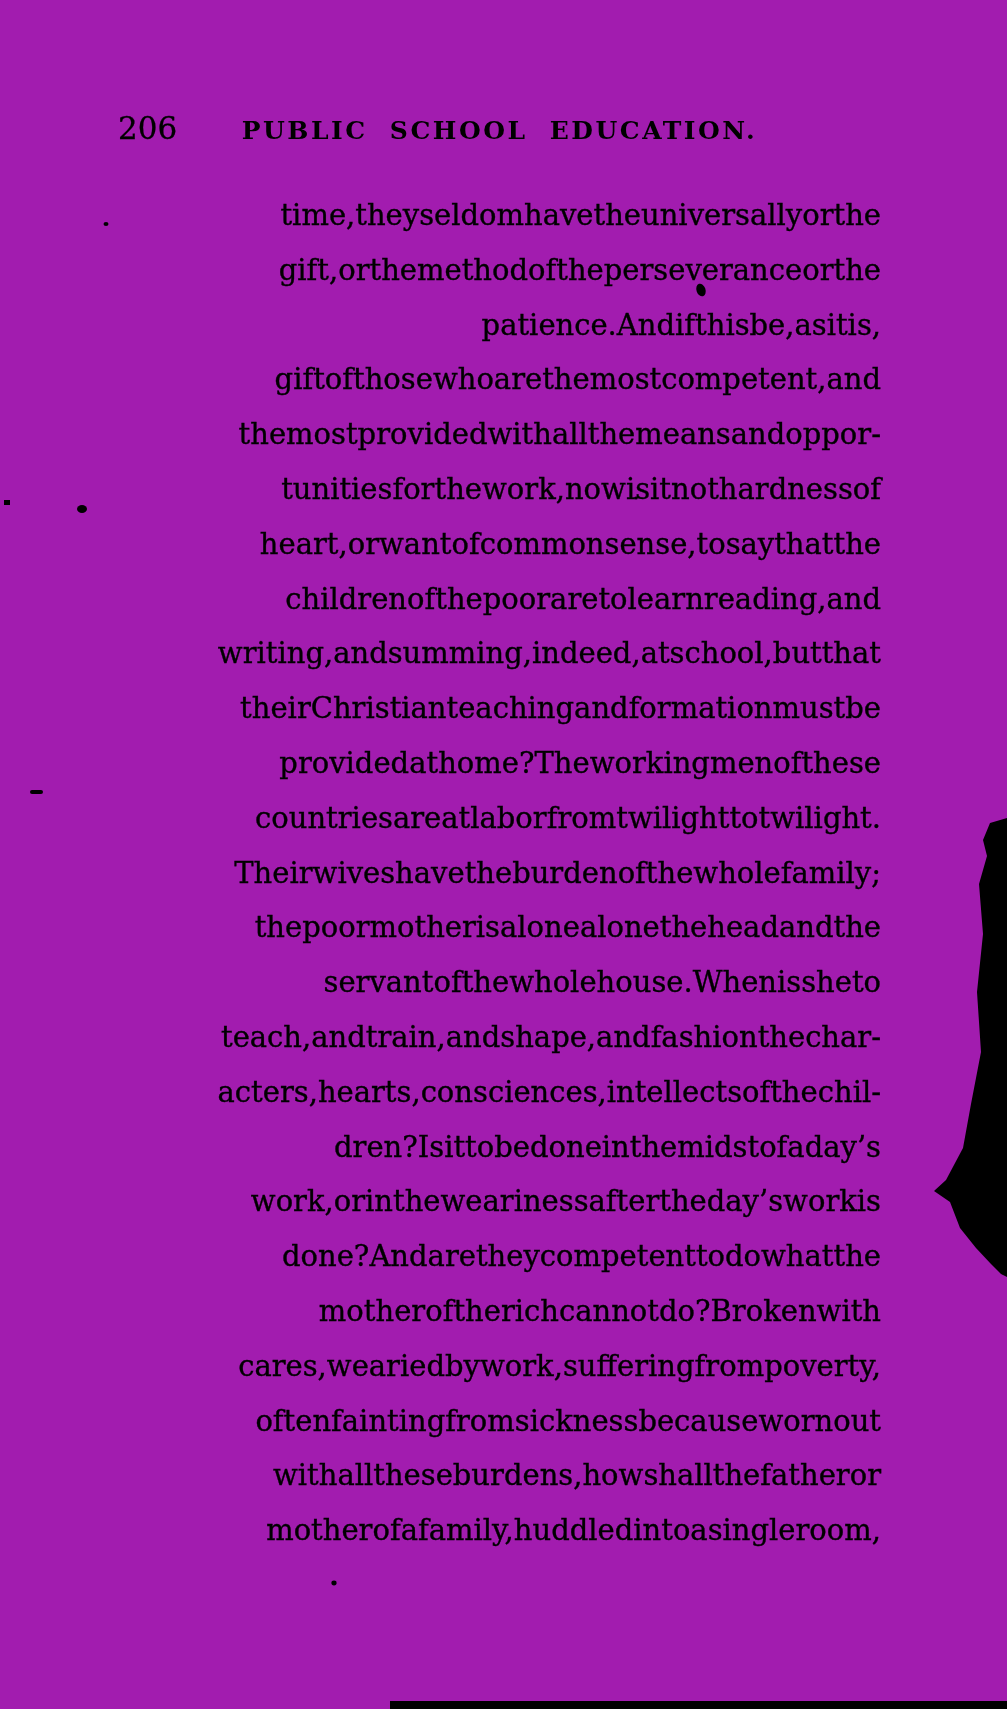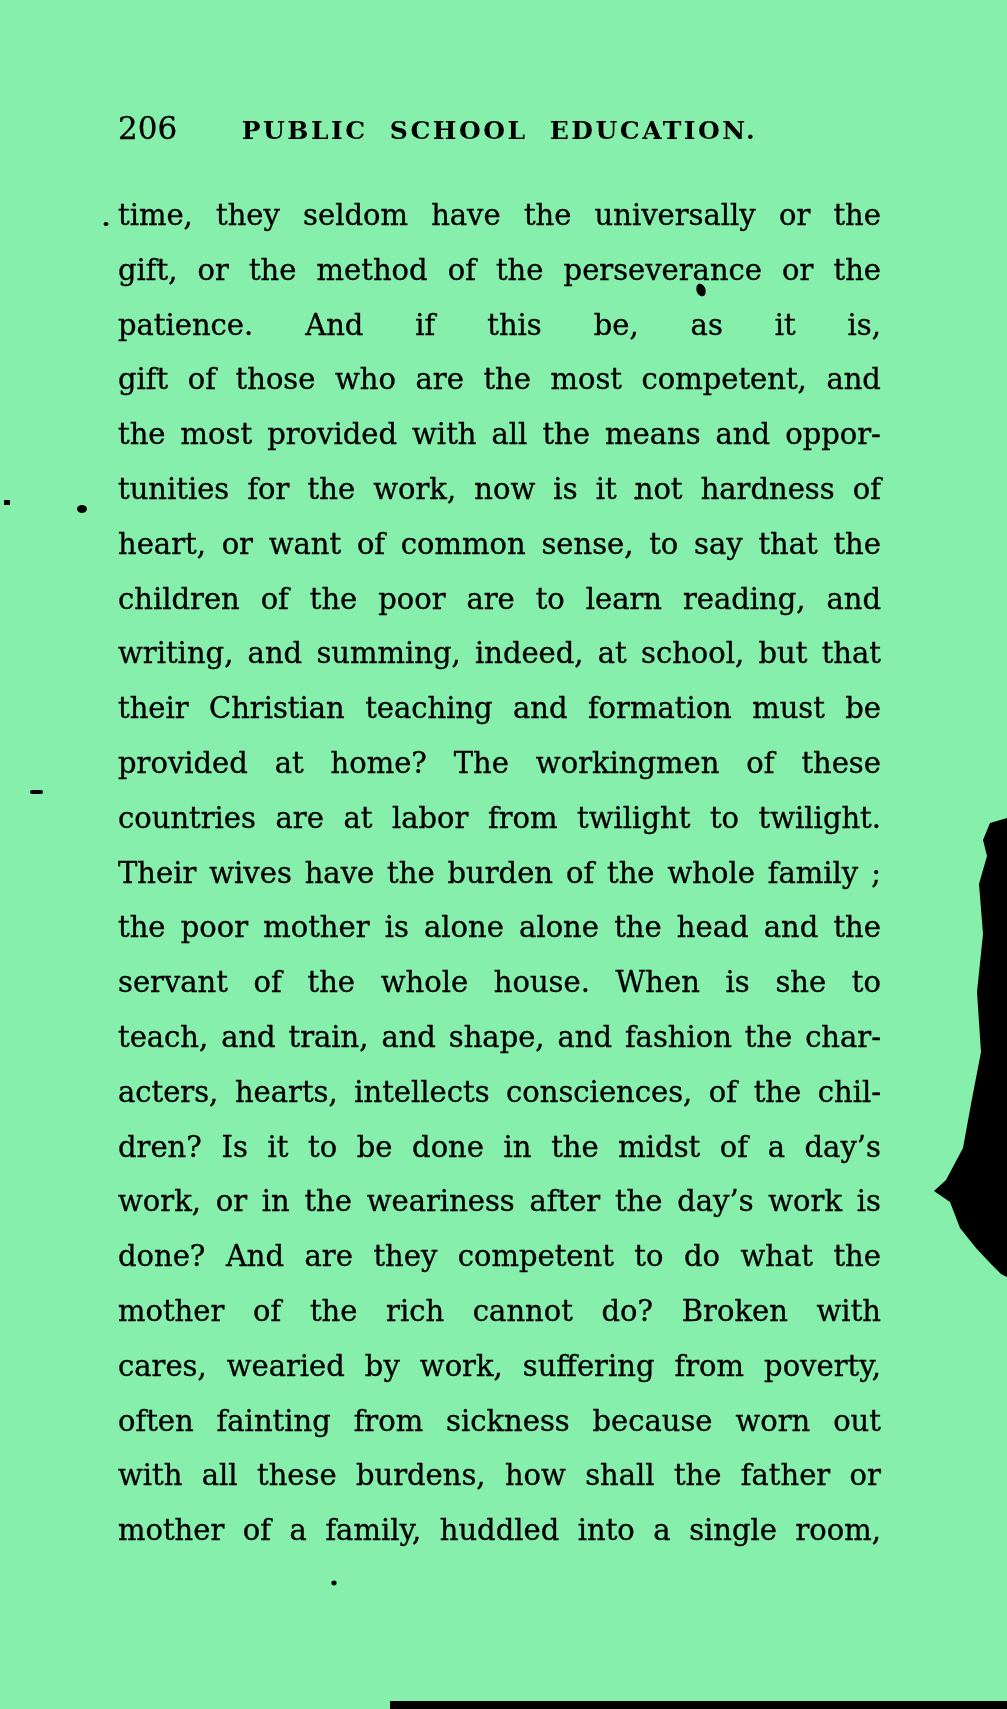--- a/index.html
+++ b/index.html
@@ -1,20 +1,20 @@
 <!DOCTYPE html>
 <html><head>
 <meta charset="utf-8">
 <style>
   html, body { margin: 0; padding: 0; background: #ffffff; }
   .page {
     position: relative;
     width: 1007px;
     height: 1709px;
-    background: #86efac;
+    background: #a21caf;
     overflow: hidden;
     font-family: "DejaVu Serif", serif;
     color: #000000;
   }
   .page-number {
     position: absolute;
     left: 118px;
     top: 110px;
     font-size: 31px;
     line-height: 36px;
@@ -35,21 +35,21 @@
   .body-text {
     position: absolute;
     left: 118px;
     top: 188px;
     width: 763px;
     font-size: 29px;
     -webkit-text-stroke: 0.35px #000;
   }
   .line {
     display: flex;
-    justify-content: space-between;
+    justify-content: flex-end;
     line-height: 54.8px;
     white-space: pre;
   }
   .artifact-layer {
     position: absolute;
     left: 0; top: 0;
     width: 1007px; height: 1709px;
     pointer-events: none;
   }
 </style>
@@ -72,21 +72,21 @@
       <div class="line"><span>heart,</span><span>or</span><span>want</span><span>of</span><span>common</span><span>sense,</span><span>to</span><span>say</span><span>that</span><span>the</span></div>
       <div class="line"><span>children</span><span>of</span><span>the</span><span>poor</span><span>are</span><span>to</span><span>learn</span><span>reading,</span><span>and</span></div>
       <div class="line"><span>writing,</span><span>and</span><span>summing,</span><span>indeed,</span><span>at</span><span>school,</span><span>but</span><span>that</span></div>
       <div class="line"><span>their</span><span>Christian</span><span>teaching</span><span>and</span><span>formation</span><span>must</span><span>be</span></div>
       <div class="line"><span>provided</span><span>at</span><span>home?</span><span>The</span><span>workingmen</span><span>of</span><span>these</span></div>
       <div class="line"><span>countries</span><span>are</span><span>at</span><span>labor</span><span>from</span><span>twilight</span><span>to</span><span>twilight.</span></div>
       <div class="line"><span>Their</span><span>wives</span><span>have</span><span>the</span><span>burden</span><span>of</span><span>the</span><span>whole</span><span>family</span><span>;</span></div>
       <div class="line"><span>the</span><span>poor</span><span>mother</span><span>is</span><span>alone</span><span>alone</span><span>the</span><span>head</span><span>and</span><span>the</span></div>
       <div class="line"><span>servant</span><span>of</span><span>the</span><span>whole</span><span>house.</span><span>When</span><span>is</span><span>she</span><span>to</span></div>
       <div class="line"><span>teach,</span><span>and</span><span>train,</span><span>and</span><span>shape,</span><span>and</span><span>fashion</span><span>the</span><span>char-</span></div>
-      <div class="line"><span>acters,</span><span>hearts,</span><span>intellects</span><span>consciences,</span><span>of</span><span>the</span><span>chil-</span></div>
+      <div class="line"><span>acters,</span><span>hearts,</span><span>consciences,</span><span>intellects</span><span>of</span><span>the</span><span>chil-</span></div>
       <div class="line"><span>dren?</span><span>Is</span><span>it</span><span>to</span><span>be</span><span>done</span><span>in</span><span>the</span><span>midst</span><span>of</span><span>a</span><span>day’s</span></div>
       <div class="line"><span>work,</span><span>or</span><span>in</span><span>the</span><span>weariness</span><span>after</span><span>the</span><span>day’s</span><span>work</span><span>is</span></div>
       <div class="line"><span>done?</span><span>And</span><span>are</span><span>they</span><span>competent</span><span>to</span><span>do</span><span>what</span><span>the</span></div>
       <div class="line"><span>mother</span><span>of</span><span>the</span><span>rich</span><span>cannot</span><span>do?</span><span>Broken</span><span>with</span></div>
       <div class="line"><span>cares,</span><span>wearied</span><span>by</span><span>work,</span><span>suffering</span><span>from</span><span>poverty,</span></div>
       <div class="line"><span>often</span><span>fainting</span><span>from</span><span>sickness</span><span>because</span><span>worn</span><span>out</span></div>
       <div class="line"><span>with</span><span>all</span><span>these</span><span>burdens,</span><span>how</span><span>shall</span><span>the</span><span>father</span><span>or</span></div>
       <div class="line"><span>mother</span><span>of</span><span>a</span><span>family,</span><span>huddled</span><span>into</span><span>a</span><span>single</span><span>room,</span></div>
     </div>
 

